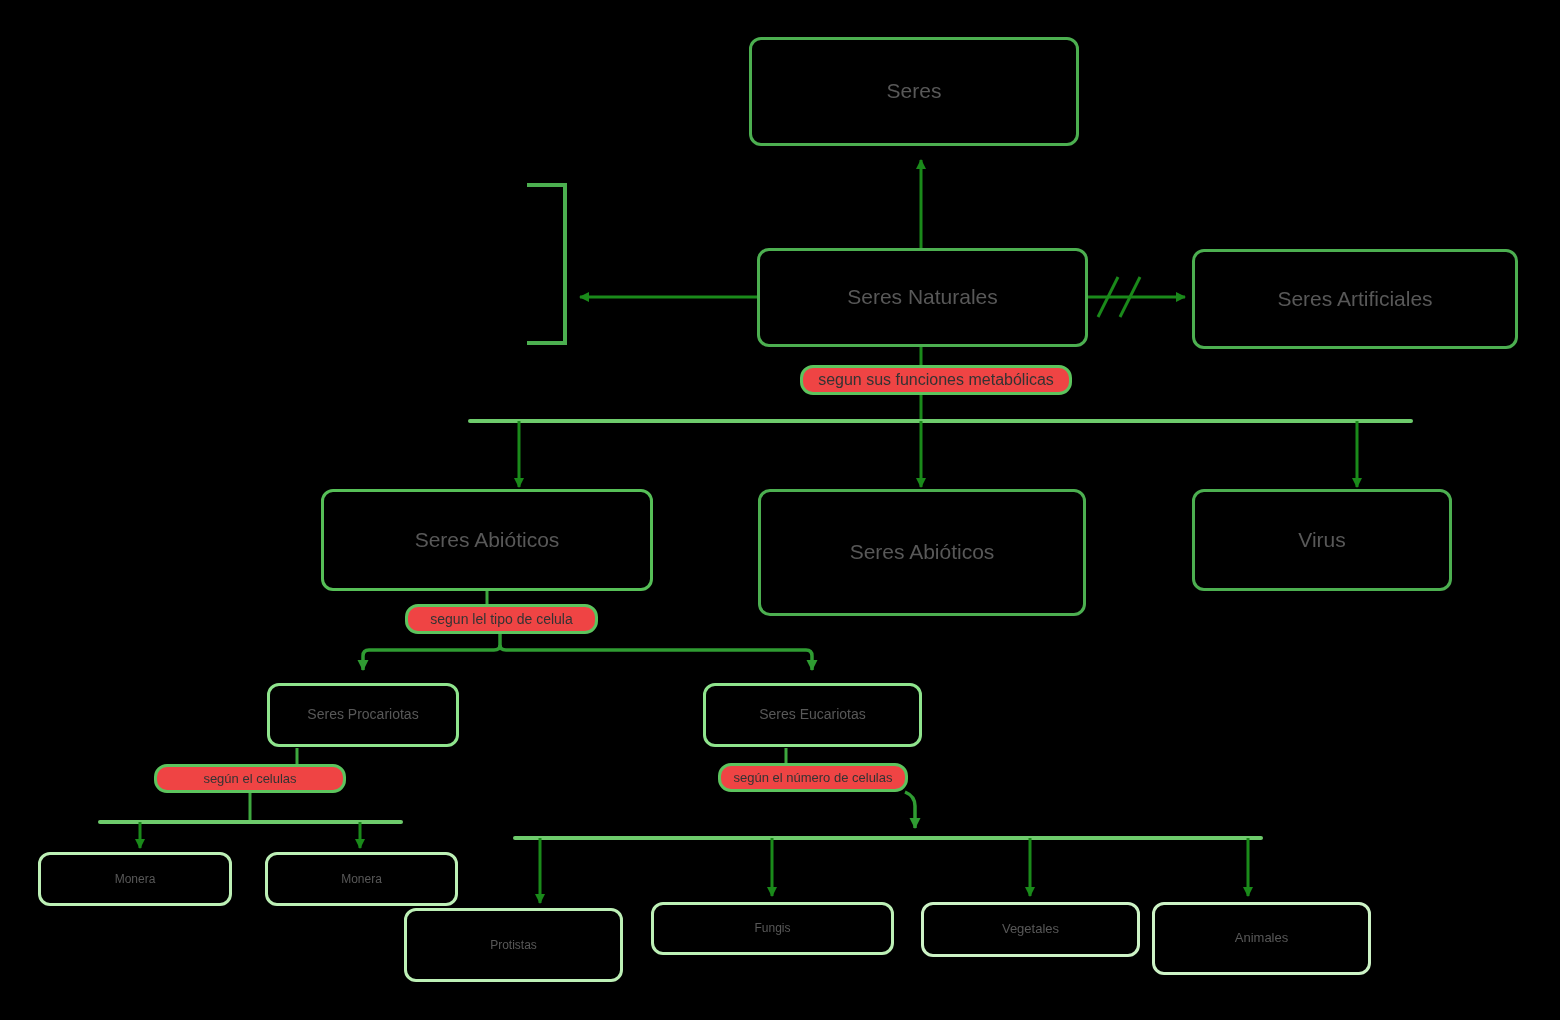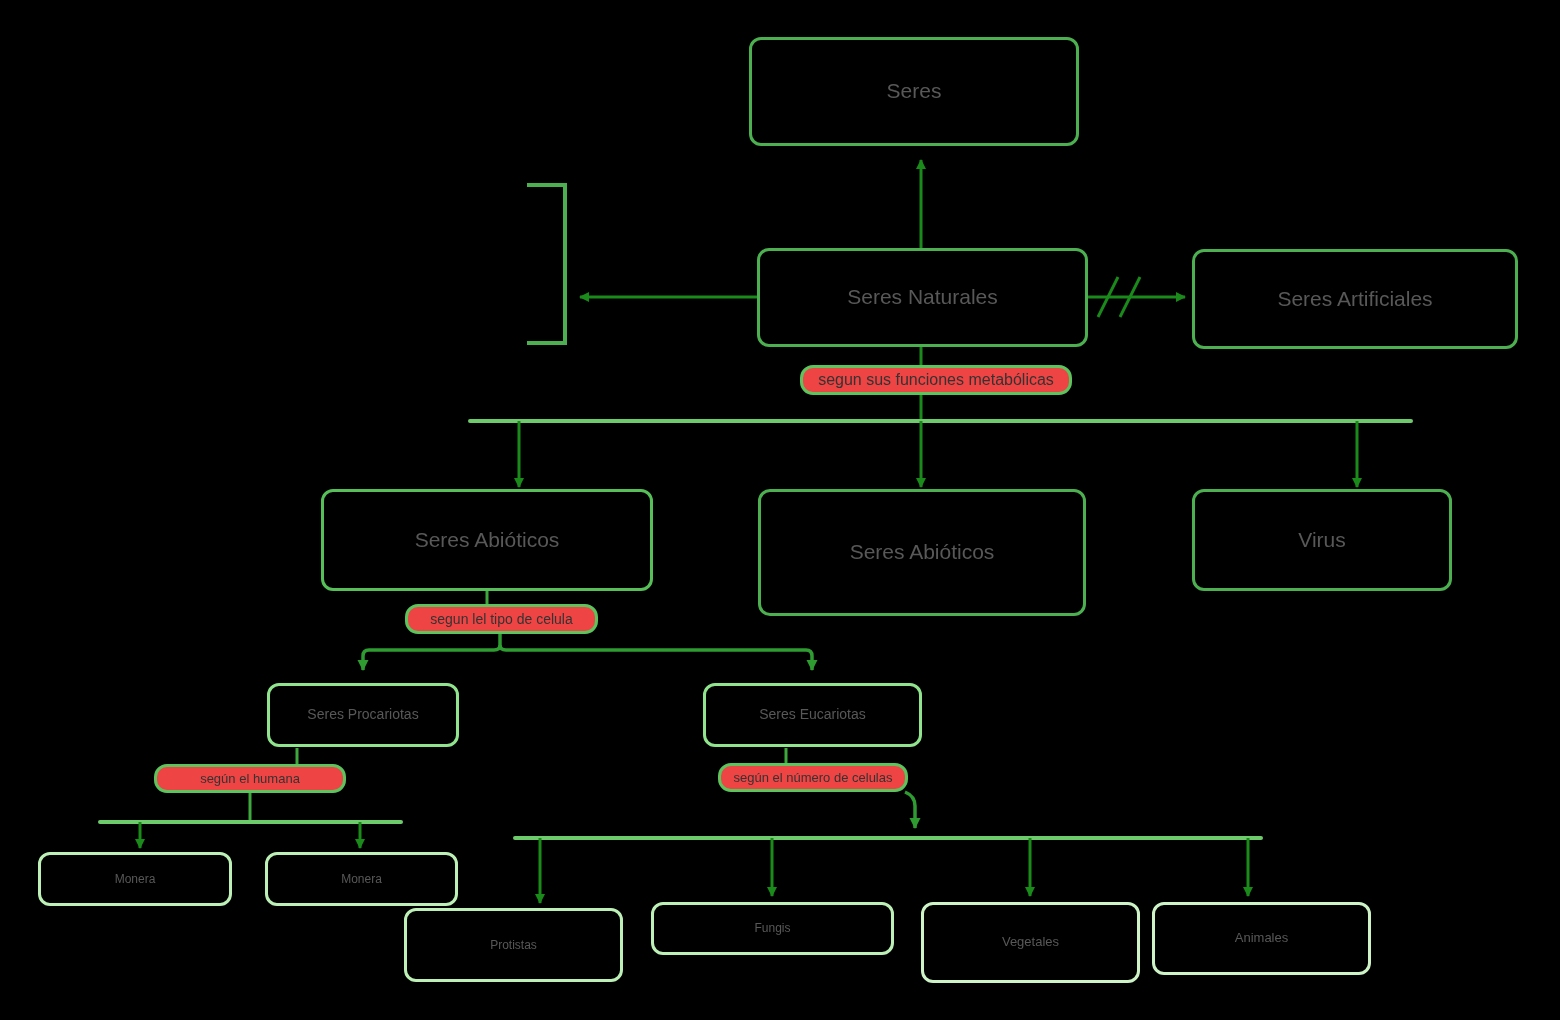--- a/index.html
+++ b/index.html
@@ -176,21 +176,21 @@
 
   <div class="node lvl3" style="left:267px;top:683px;width:192px;height:64px;">
     <span>Seres Procariotas</span>
   </div>
 
   <div class="node lvl3" style="left:703px;top:683px;width:219px;height:64px;">
     <span>Seres Eucariotas</span>
   </div>
 
   <div class="lbl lbl-sm" style="left:154px;top:764px;width:192px;height:29px;">
-    <span>según el humana</span>
+    <span>según el celulas</span>
   </div>
 
   <div class="lbl lbl-sm" style="left:718px;top:763px;width:190px;height:29px;">
     <span>según el número de celulas</span>
   </div>
 
   <div class="node lvl4" style="left:38px;top:852px;width:194px;height:54px;">
     <span>Monera</span>
   </div>
 
@@ -199,21 +199,21 @@
   </div>
 
   <div class="node lvl4" style="left:404px;top:908px;width:219px;height:74px;">
     <span>Protistas</span>
   </div>
 
   <div class="node lvl4" style="left:651px;top:902px;width:243px;height:53px;">
     <span>Fungis</span>
   </div>
 
-  <div class="node lvl5" style="left:921px;top:902px;width:219px;height:81px;">
+  <div class="node lvl5" style="left:921px;top:902px;width:219px;height:55px;">
     <span>Vegetales</span>
   </div>
 
   <div class="node lvl5" style="left:1152px;top:902px;width:219px;height:73px;">
     <span>Animales</span>
   </div>
 
 </div>
 
 </body></html>

